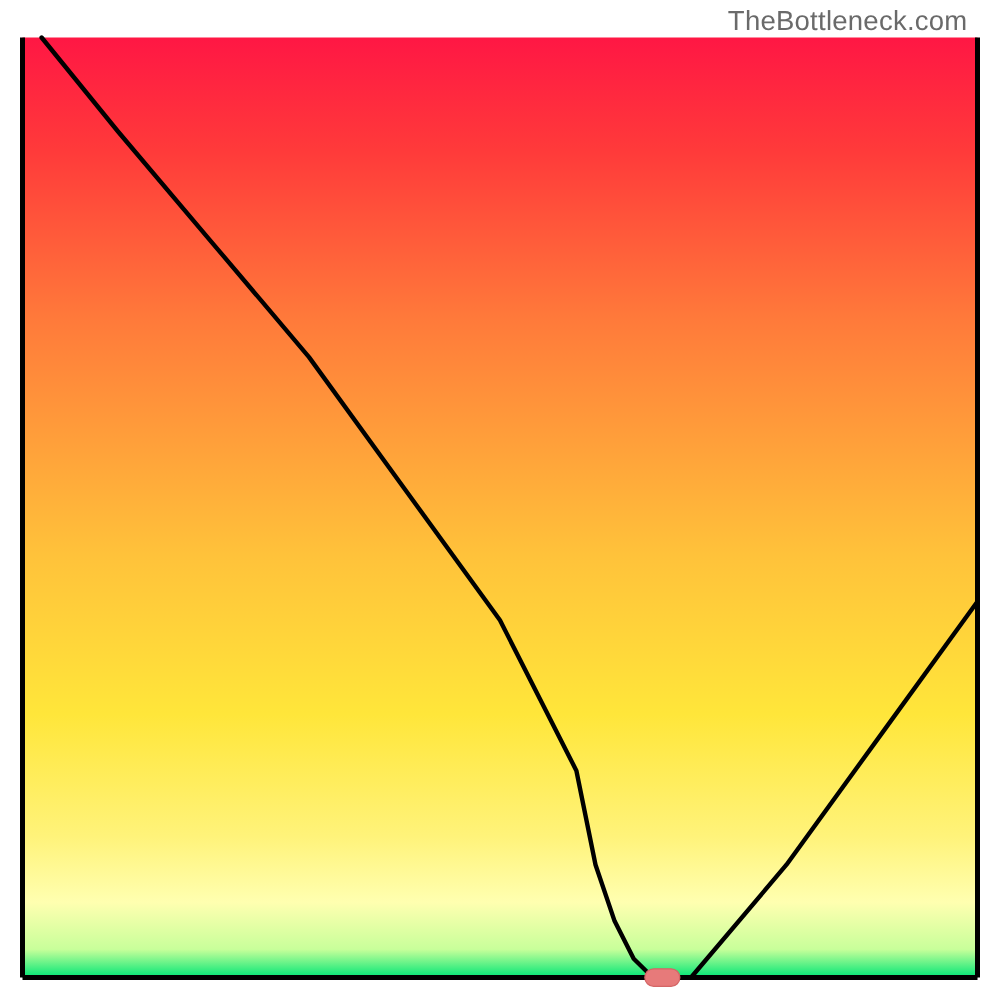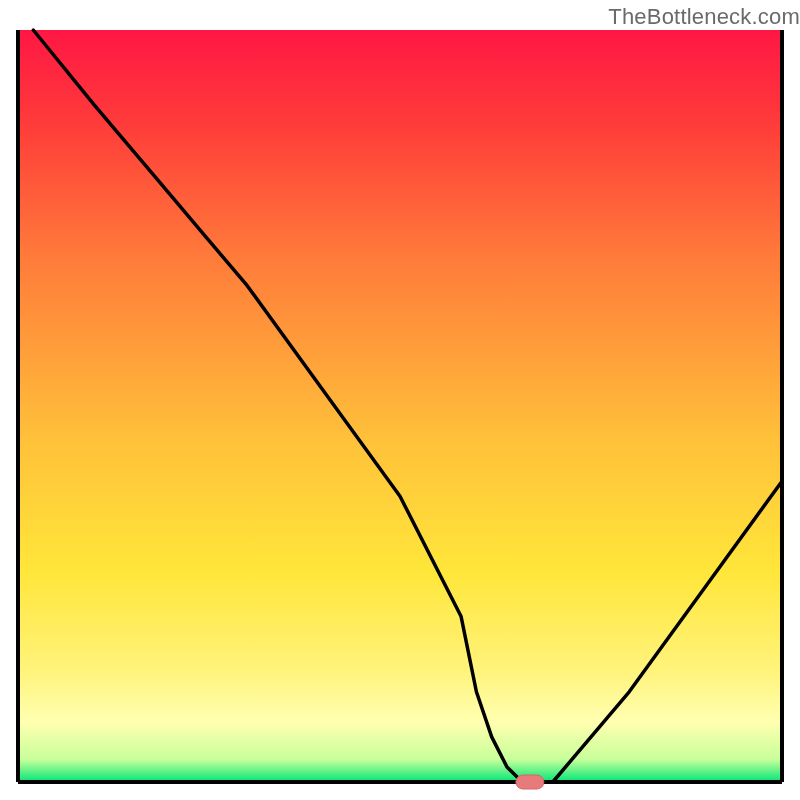--- a/index.html
+++ b/index.html
@@ -14,21 +14,21 @@
     position: relative;
     width: 800px;
     height: 800px;
   }
   svg {
     display: block;
   }
   .watermark {
     position: absolute;
     top: 4px;
-    right: 0;
+    right: 26px;
     font-size: 22px;
     color: #6a6a6a;
     font-weight: 500;
     letter-spacing: 0.2px;
   }
 </style>
 </head>
 <body>
 
 <div class="chart-container">

